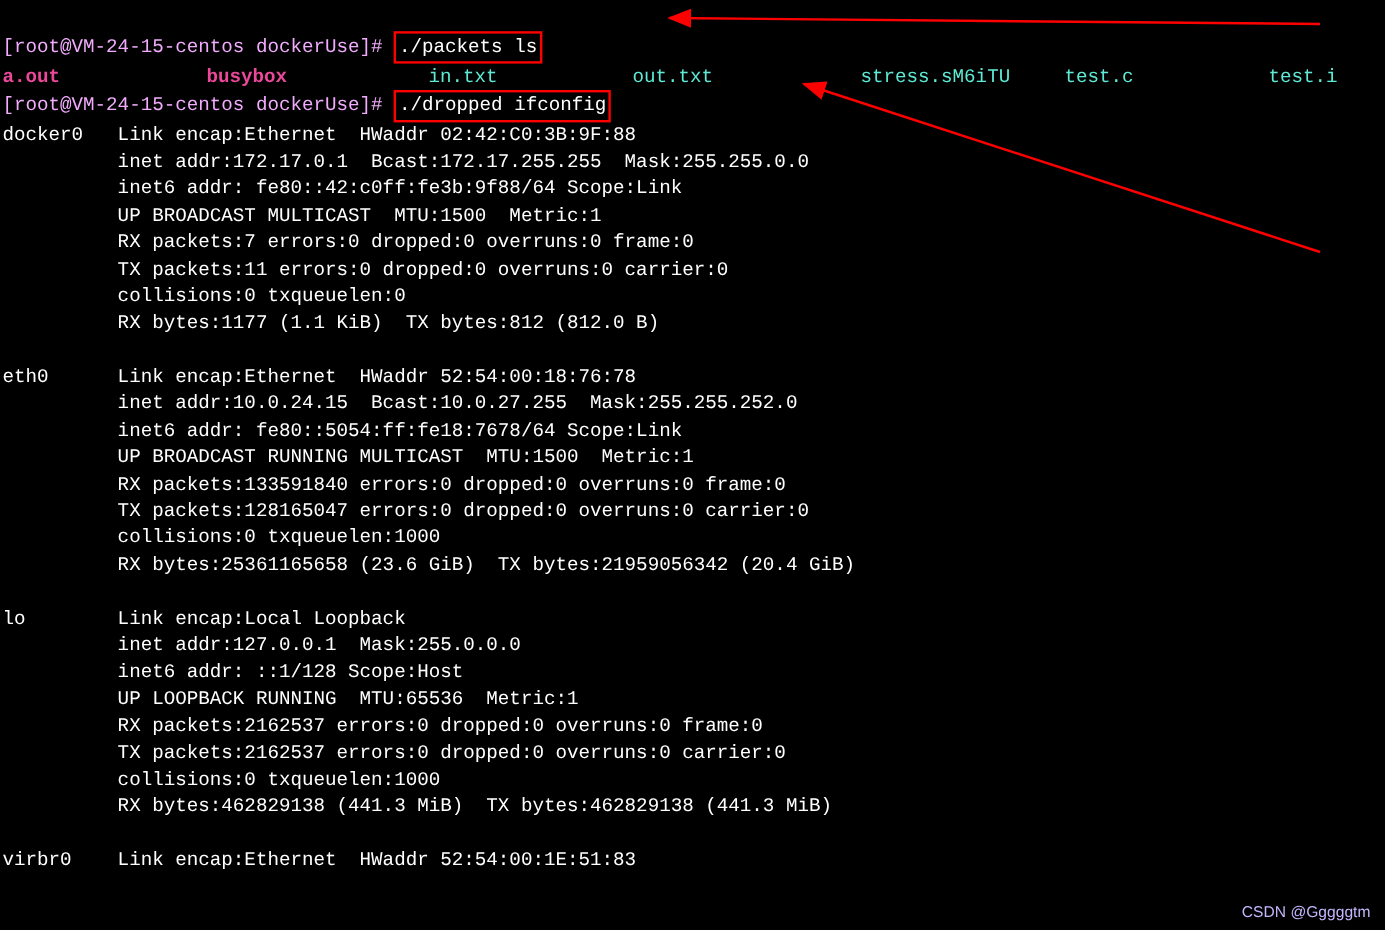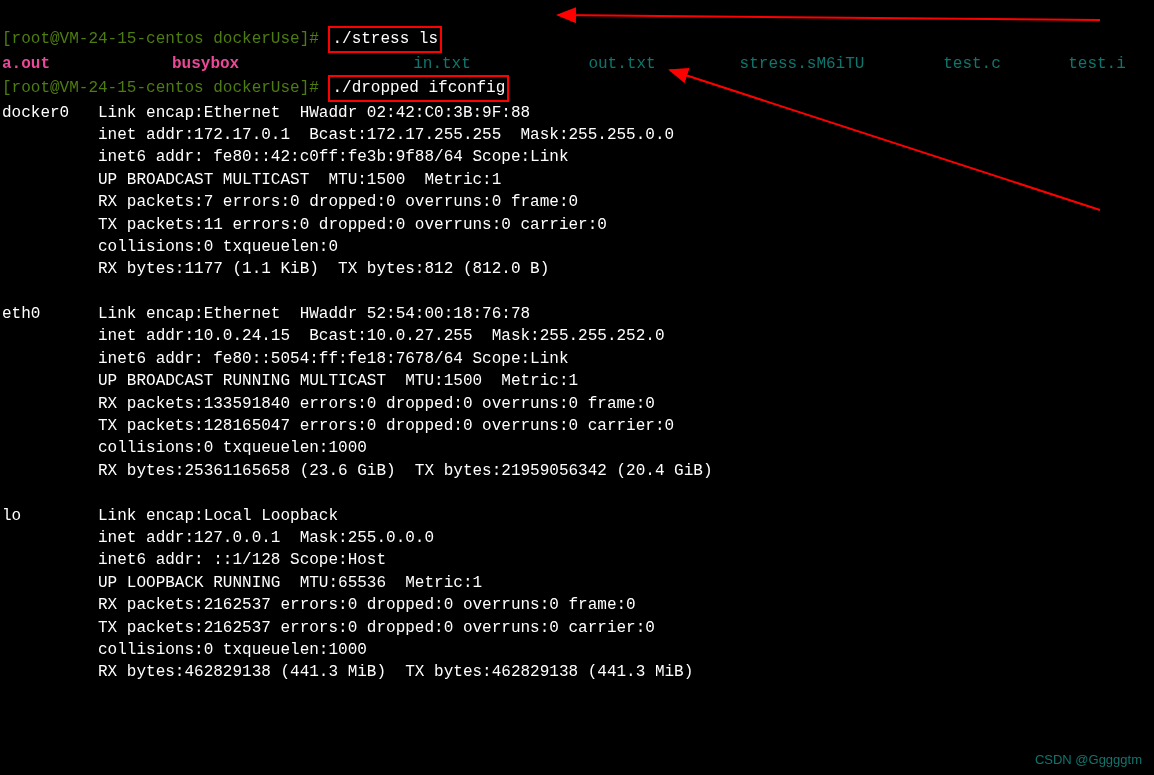--- a/index.html
+++ b/index.html
@@ -12,49 +12,49 @@
     color: #ffffff;
     width: 1154px;
     height: 775px;
     overflow: hidden;
     position: relative;
   }
   .term {
     white-space: pre;
     padding: 4px 2px;
   }
-  .prompt { color: #4d7c0f; }
+  .prompt { color: #f0abfc; }
   .green { color: #ec4899; font-weight: bold; }
-  .white { color: #0f766e; text-align: center; }
+  .white { color: #5eead4; }
   .box-red {
     border: 2px solid #ff0000;
     padding: 0px 2px;
     display: inline-block;
   }
   .watermark {
     position: absolute;
     bottom: 6px;
     right: 12px;
-    color: #0f766e;
+    color: #c4b5fd;
     font-size: 13px;
     font-family: sans-serif;
   }
   svg.arrows {
     position: absolute;
     top: 0;
     left: 0;
     pointer-events: none;
   }
   .ls-files span { display:inline-block; }
 </style>
 </head>
 <body>
 
 <div class="term">
-<span class="prompt">[root@VM-24-15-centos dockerUse]# </span><span class="box-red">./stress ls</span>
+<span class="prompt">[root@VM-24-15-centos dockerUse]# </span><span class="box-red">./packets ls</span>
 <span class="ls-files"><span class="green" style="width: 170px;">a.out</span><span class="green" style="width: 185px;">busybox</span><span class="white" style="width: 170px;">in.txt</span><span class="white" style="width: 190px;">out.txt</span><span class="white" style="width: 170px;">stress.sM6iTU</span><span class="white" style="width: 170px;">test.c</span><span class="white" style="width: 80px;">test.i</span></span>
 <span class="prompt">[root@VM-24-15-centos dockerUse]# </span><span class="box-red">./dropped ifconfig</span>
 <div>docker0   Link encap:Ethernet  HWaddr 02:42:C0:3B:9F:88
           inet addr:172.17.0.1  Bcast:172.17.255.255  Mask:255.255.0.0
           inet6 addr: fe80::42:c0ff:fe3b:9f88/64 Scope:Link
           UP BROADCAST MULTICAST  MTU:1500  Metric:1
           RX packets:7 errors:0 dropped:0 overruns:0 frame:0
           TX packets:11 errors:0 dropped:0 overruns:0 carrier:0
           collisions:0 txqueuelen:0
           RX bytes:1177 (1.1 KiB)  TX bytes:812 (812.0 B)
@@ -70,20 +70,21 @@
 </div>
 <div>lo        Link encap:Local Loopback
           inet addr:127.0.0.1  Mask:255.0.0.0
           inet6 addr: ::1/128 Scope:Host
           UP LOOPBACK RUNNING  MTU:65536  Metric:1
           RX packets:2162537 errors:0 dropped:0 overruns:0 frame:0
           TX packets:2162537 errors:0 dropped:0 overruns:0 carrier:0
           collisions:0 txqueuelen:1000
           RX bytes:462829138 (441.3 MiB)  TX bytes:462829138 (441.3 MiB)
 </div>
+<div>virbr0    Link encap:Ethernet  HWaddr 52:54:00:1E:51:83</div>
 </div>
 
 <svg class="arrows" width="1154" height="775">
   <defs>
     <marker id="ah" markerWidth="10" markerHeight="8" refX="9" refY="4" orient="auto">
       <polygon points="0 0, 10 4, 0 8" fill="#ff0000"></polygon>
     </marker>
   </defs>
   <line x1="1100" y1="20" x2="558" y2="15" stroke="#ff0000" stroke-width="2" marker-end="url(#ah)"></line>
   <line x1="1100" y1="210" x2="670" y2="70" stroke="#ff0000" stroke-width="2" marker-end="url(#ah)"></line>

